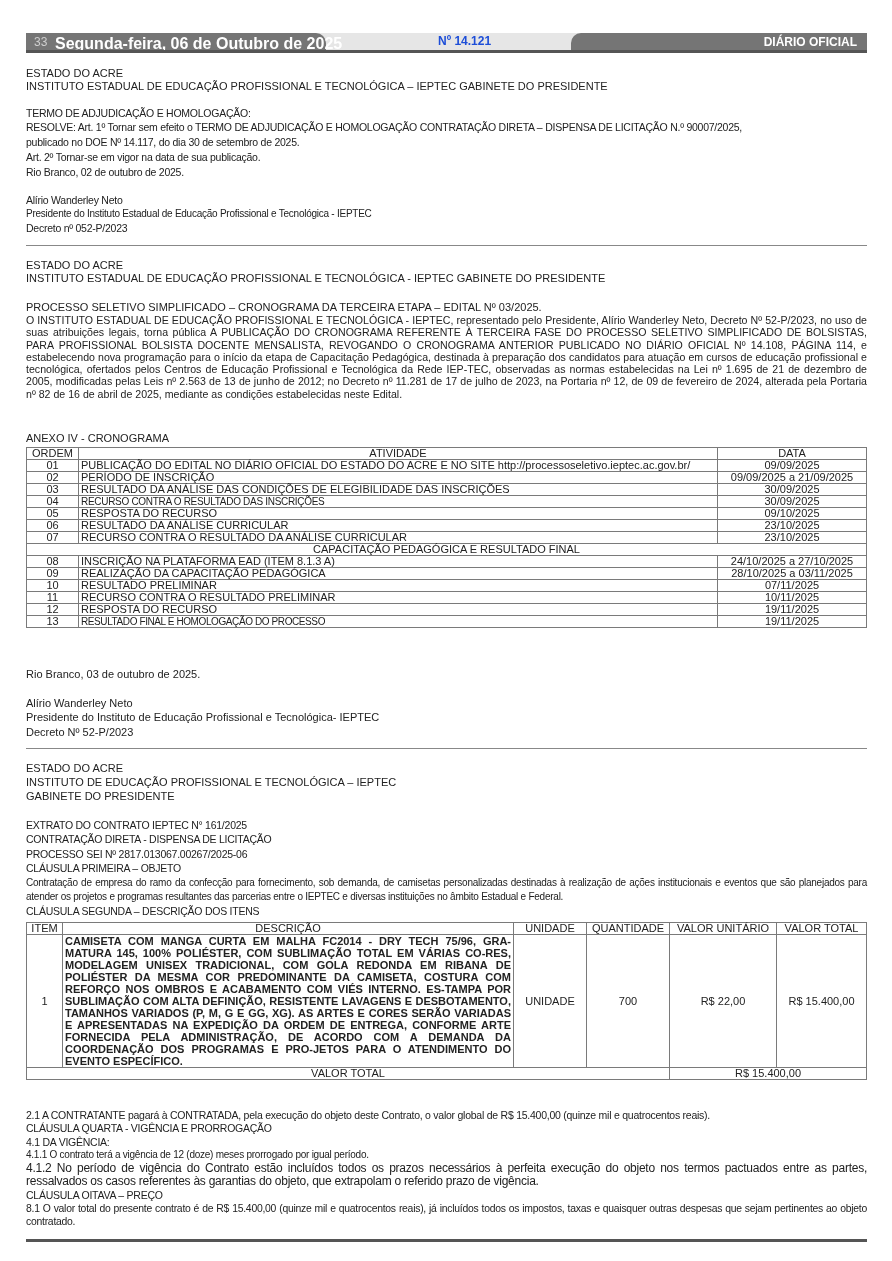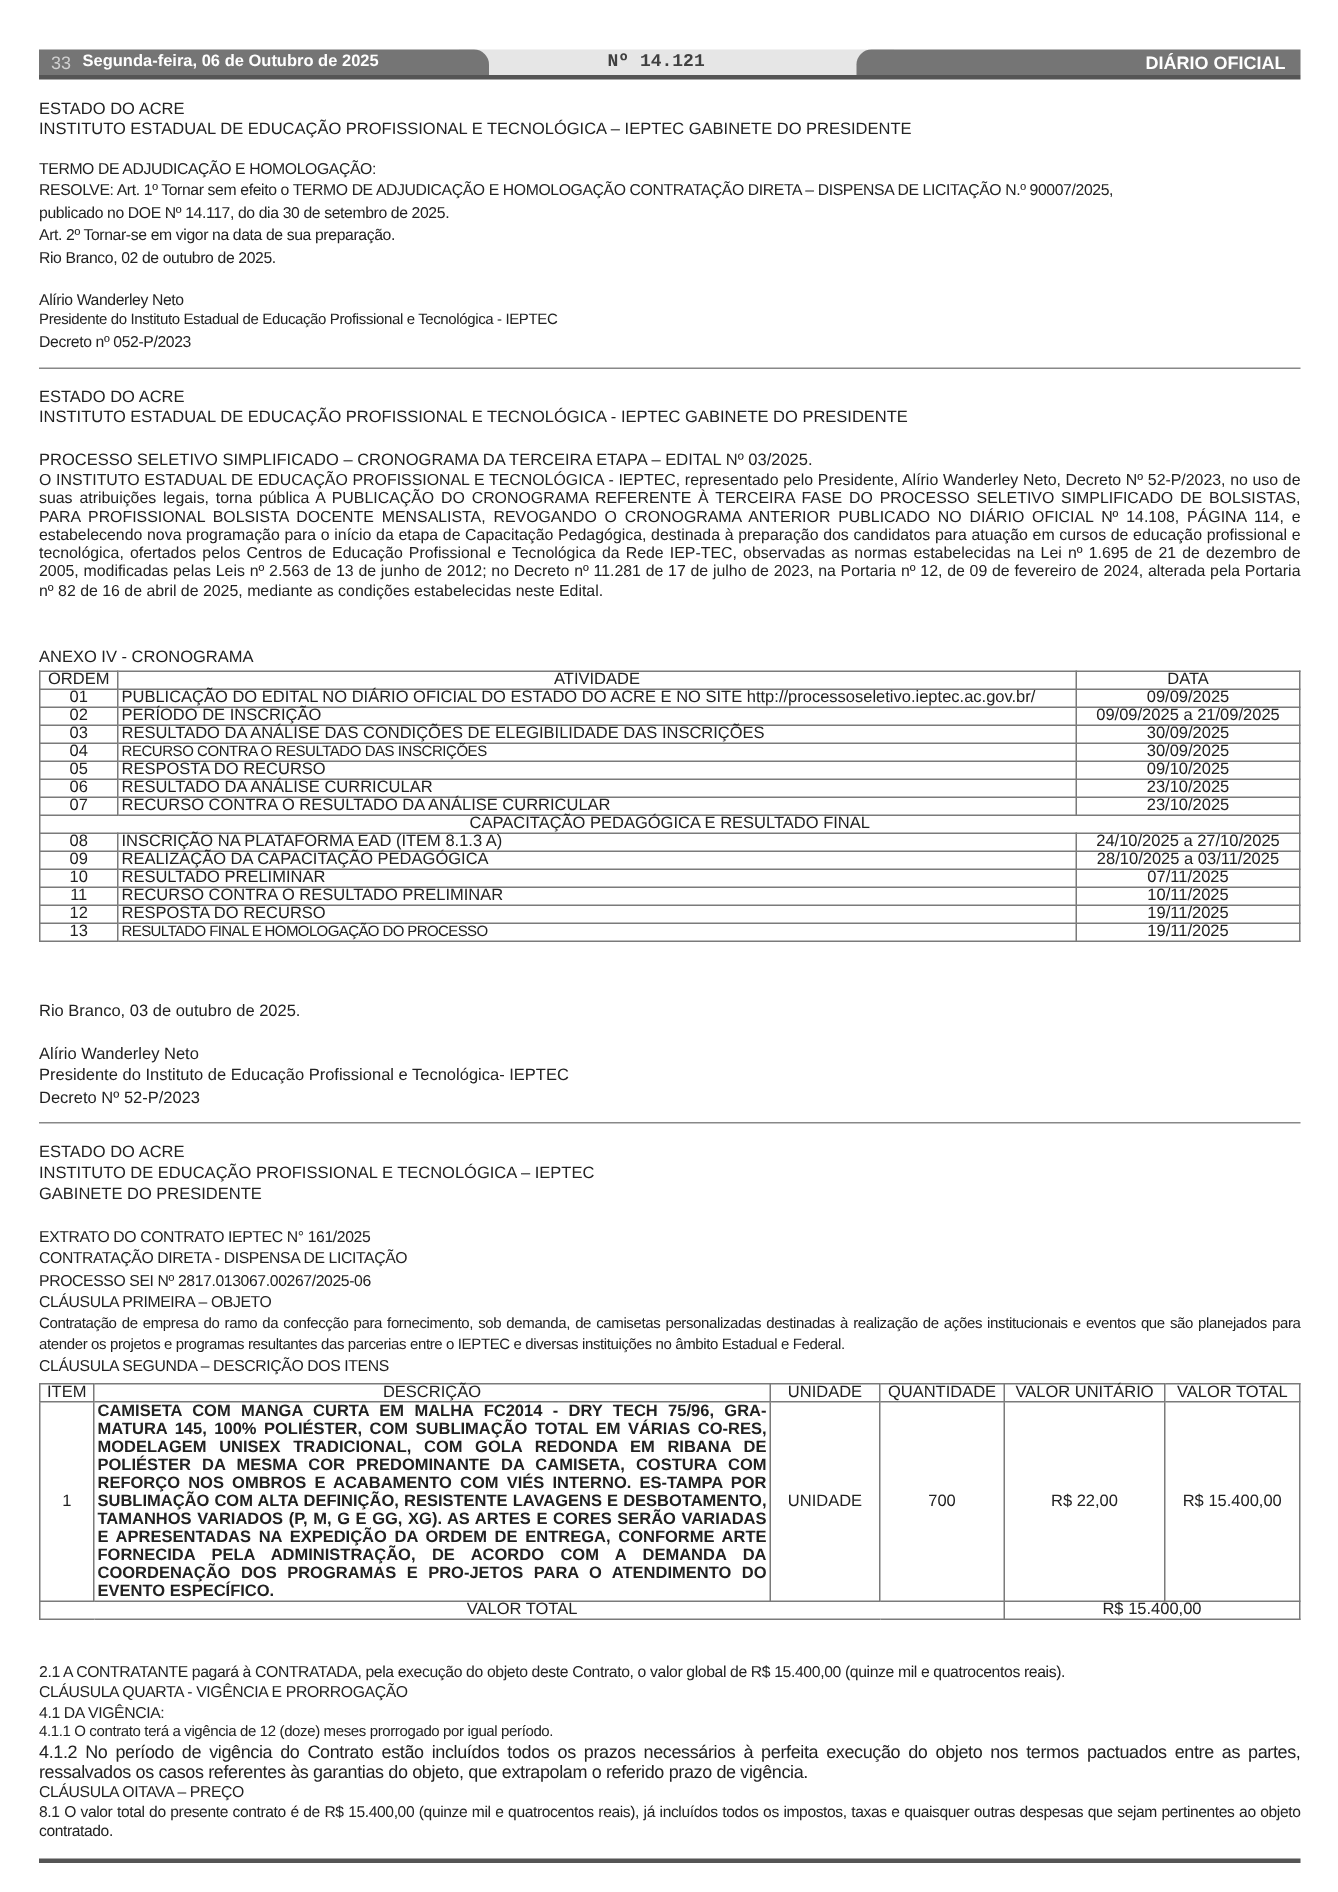--- a/index.html
+++ b/index.html
@@ -10,22 +10,22 @@
   .page { position: absolute; left: 26px; top: 0; width: 841px; }
 
   
   .hdr { position: absolute; left: 0; top: 33px; width: 841px; height: 34px; }
   .hdr-left { position: absolute; left: 0; top: 0; width: 300px; height: 17px;
     background: #757575; border-top-right-radius: 10px; }
   .hdr-mid { position: absolute; left: 280px; top: 0; width: 290px; height: 17px; background: #e6e6e6; }
   .hdr-right { position: absolute; left: 545px; top: 0; width: 296px; height: 17px;
     background: #757575; border-top-left-radius: 10px; }
   .hdr-page { position: absolute; left: 8px; top: 2px; font-size: 12px; color: #cfcfcf; }
-  .hdr-date { position: absolute; left: 29px; top: 2px; font-size: 11px; color: #fff; font-weight: bold; }
-  .hdr-num { position: absolute; left: 379px; top: 1px; font-size: 12px; color: #404040; font-weight: bold; font-family: Liberation Mono, monospace; }
+  .hdr-date { position: absolute; left: 29px; top: 2px; font-size: 16px; color: #fff; font-weight: bold; }
+  .hdr-num { position: absolute; left: 412px; top: 1px; font-size: 12px; color: #1d4ed8; font-weight: bold; }
   .hdr-title { position: absolute; right: 10px; top: 2px; font-size: 12px; color: #fff; font-weight: bold; }
   .hdr-line { position: absolute; left: 0; top: 50px; width: 841px; height: 3px; background: #555; }
 
   .txt { position: absolute; left: 0; font-size: 11px; line-height: 12.5px; white-space: nowrap; }
   .cond { font-size: 10.5px; letter-spacing: -0.25px; }
   .just { white-space: normal; width: 841px; text-align: justify; }
   .sep { position: absolute; left: 0; width: 841px; height: 1px; background: #888; }
 
   table { position: absolute; left: 0; border-collapse: collapse; font-size: 11px; padding-left: 25px; }
   td { border: 1px solid #7a7a7a; padding: 0 2px; line-height: 11px; height: 11px; }
@@ -48,21 +48,21 @@
     <span class="hdr-num">Nº 14.121</span>
     <span class="hdr-title">DIÁRIO OFICIAL</span>
   </div>
   <div class="hdr-line"></div>
 
   <div class="txt" style="top:67px">ESTADO DO ACRE</div>
   <div class="txt" style="top:80px">INSTITUTO ESTADUAL DE EDUCAÇÃO PROFISSIONAL E TECNOLÓGICA – IEPTEC  GABINETE DO PRESIDENTE</div>
   <div class="txt cond" style="top:107px">TERMO DE ADJUDICAÇÃO E HOMOLOGAÇÃO:</div>
   <div class="txt cond" style="top:121px">RESOLVE: Art. 1º Tornar sem efeito o TERMO DE ADJUDICAÇÃO E HOMOLOGAÇÃO CONTRATAÇÃO DIRETA – DISPENSA DE LICITAÇÃO N.º 90007/2025,</div>
   <div class="txt cond" style="top:136px">publicado no DOE Nº 14.117, do dia 30 de setembro de 2025.</div>
-  <div class="txt cond" style="top:151px"> Art. 2º Tornar-se em vigor na data de sua preparação.</div>
+  <div class="txt cond" style="top:151px"> Art. 2º Tornar-se em vigor na data de sua publicação.</div>
   <div class="txt cond" style="top:166px">Rio Branco, 02 de outubro de 2025.</div>
   <div class="txt cond" style="top:194px">Alírio Wanderley Neto</div>
   <div class="txt cond" style="top:208px;font-size:10px;">Presidente do Instituto Estadual de Educação Profissional e Tecnológica - IEPTEC</div>
   <div class="txt cond" style="top:222px">Decreto nº 052-P/2023</div>
   <div class="sep" style="top:245px"></div>
 
   <div class="txt" style="top:259px">ESTADO DO ACRE</div>
   <div class="txt" style="top:272px">INSTITUTO ESTADUAL DE EDUCAÇÃO PROFISSIONAL E TECNOLÓGICA - IEPTEC GABINETE DO PRESIDENTE</div>
   <div class="txt" style="top:301px">PROCESSO SELETIVO SIMPLIFICADO – CRONOGRAMA DA TERCEIRA ETAPA – EDITAL Nº 03/2025.</div>
   <div class="txt just" style="top:314px;font-size:10.6px;line-height:12.3px;">O INSTITUTO ESTADUAL DE EDUCAÇÃO PROFISSIONAL E TECNOLÓGICA - IEPTEC, representado pelo Presidente, Alírio Wanderley Neto, Decreto Nº 52-P/2023, no uso de suas atribuições legais, torna pública A PUBLICAÇÃO DO CRONOGRAMA REFERENTE À TERCEIRA FASE DO PROCESSO SELETIVO SIMPLIFICADO DE BOLSISTAS, PARA PROFISSIONAL BOLSISTA DOCENTE MENSALISTA, REVOGANDO O CRONOGRAMA ANTERIOR PUBLICADO NO DIÁRIO OFICIAL Nº 14.108, PÁGINA 114, e estabelecendo nova programação para o início da etapa de Capacitação Pedagógica, destinada à preparação dos candidatos para atuação em cursos de educação profissional e tecnológica, ofertados pelos Centros de Educação Profissional e Tecnológica da Rede IEP-TEC, observadas as normas estabelecidas na Lei nº 1.695 de 21 de dezembro de 2005, modificadas pelas Leis nº 2.563 de 13 de junho de 2012; no Decreto nº 11.281 de 17 de julho de 2023, na Portaria nº 12, de 09 de fevereiro de 2024, alterada pela Portaria nº 82 de 16 de abril de 2025, mediante as condições estabelecidas neste Edital.</div>

